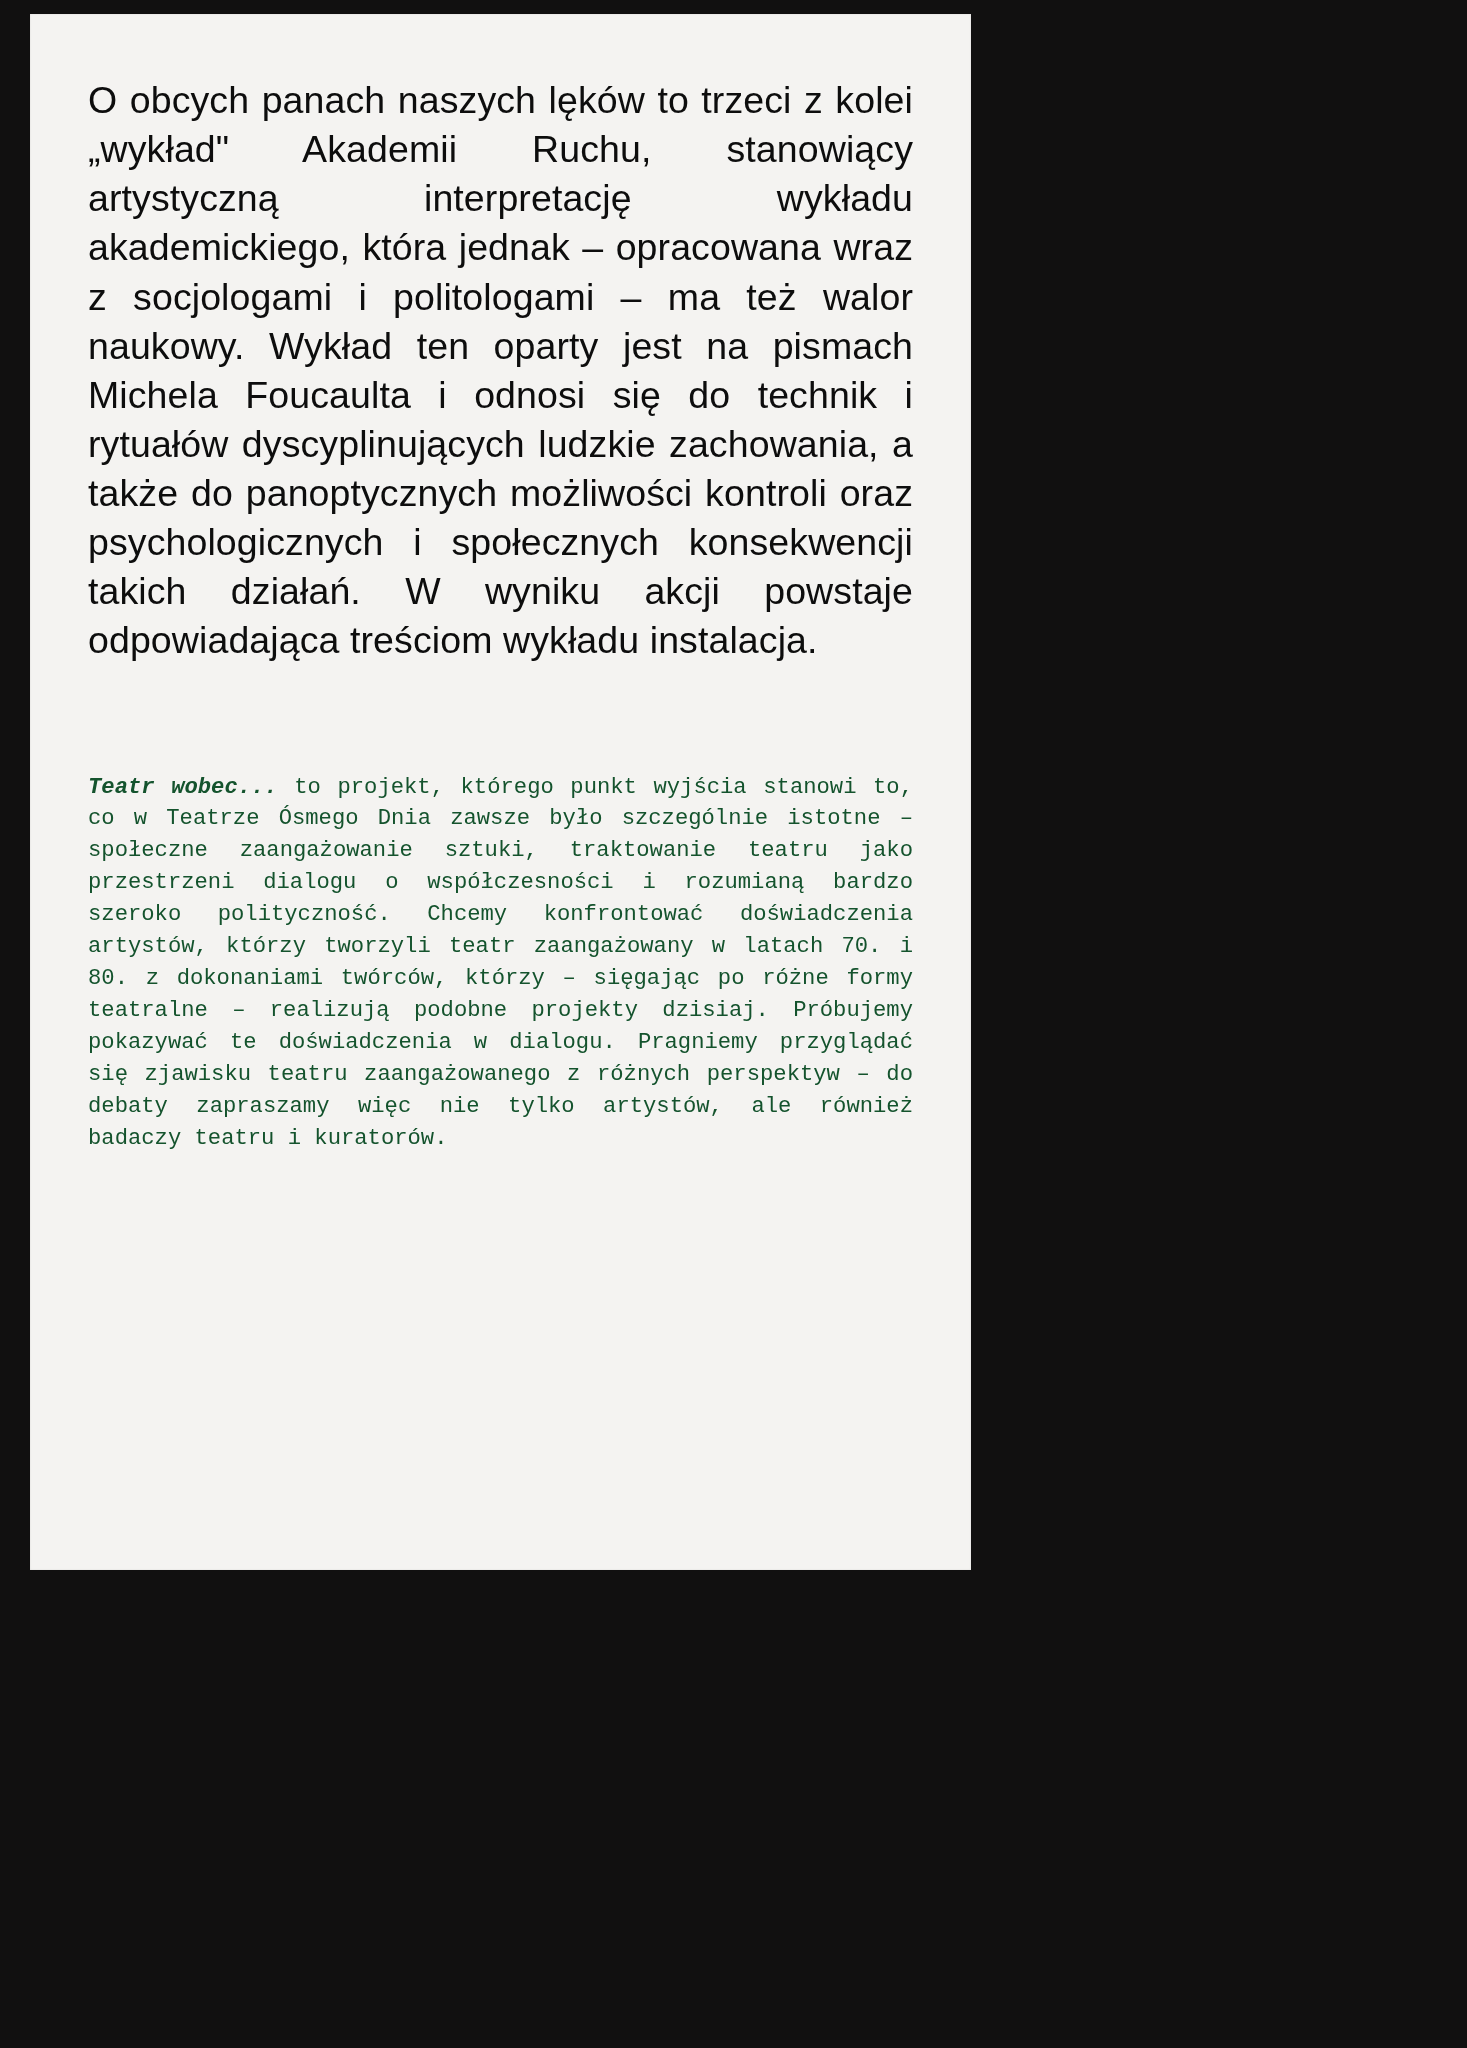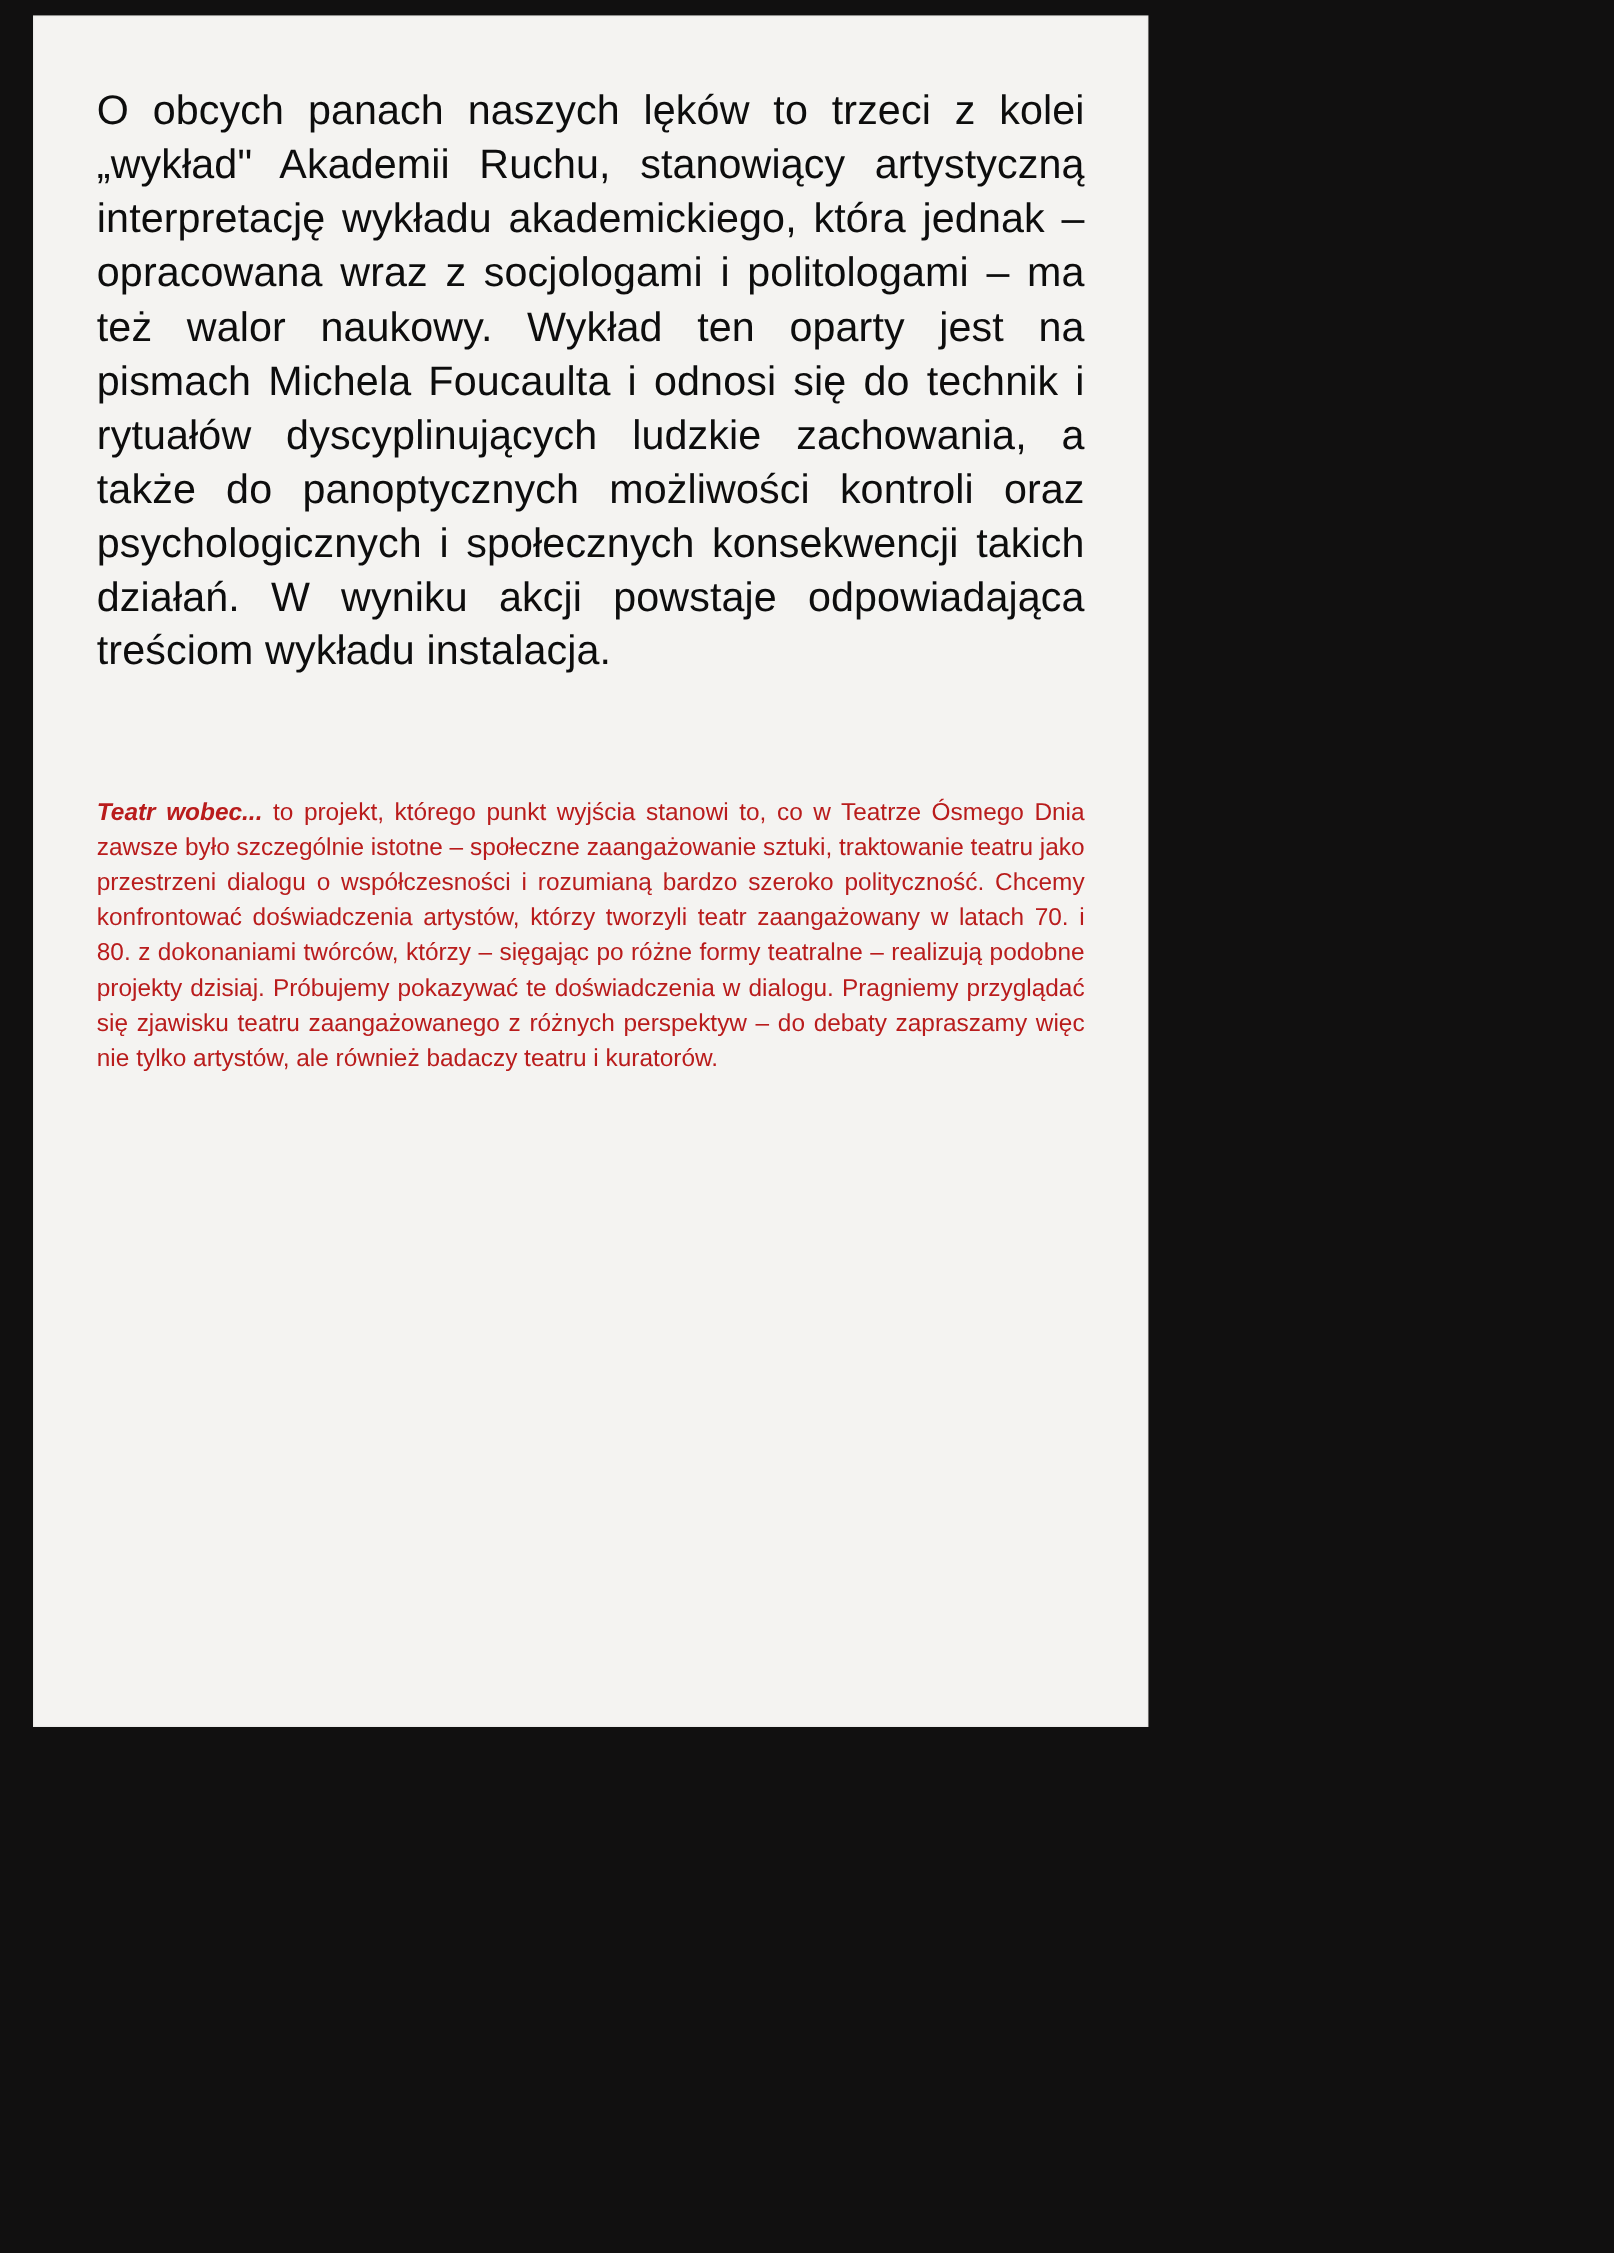--- a/index.html
+++ b/index.html
@@ -10,21 +10,21 @@
     width: 1467px;
     height: 2048px;
     background: #111010;
     font-family: "Liberation Sans", sans-serif;
     overflow: hidden;
   }
   .page {
     position: absolute;
     left: 30px;
     top: 14px;
-    width: 1014px;
+    width: 941px;
     height: 1556px;
     background: #f4f3f1;
     box-sizing: border-box;
     padding: 0;
   }
   .page-inner {
     position: absolute;
     left: 58px;
     top: 62px;
     right: 58px;
@@ -39,24 +39,25 @@
     text-justify: inter-word;
     letter-spacing: 0.1px;
     margin: 0 0 52px 0;
     font-weight: 400;
   }
 
   
   .desc {
     font-size: 22.2px;
     line-height: 1.44;
-    color: #b91c1c;
+    color: #14532d;
     text-align: justify;
     text-justify: inter-word;
     margin: 0;
+    font-family: Liberation Mono, monospace;
   }
   .desc .lead {
     font-weight: bold;
     font-style: italic;
   }
 
   
   .closing {
     font-size: 28.5px;
     line-height: 1.36;

